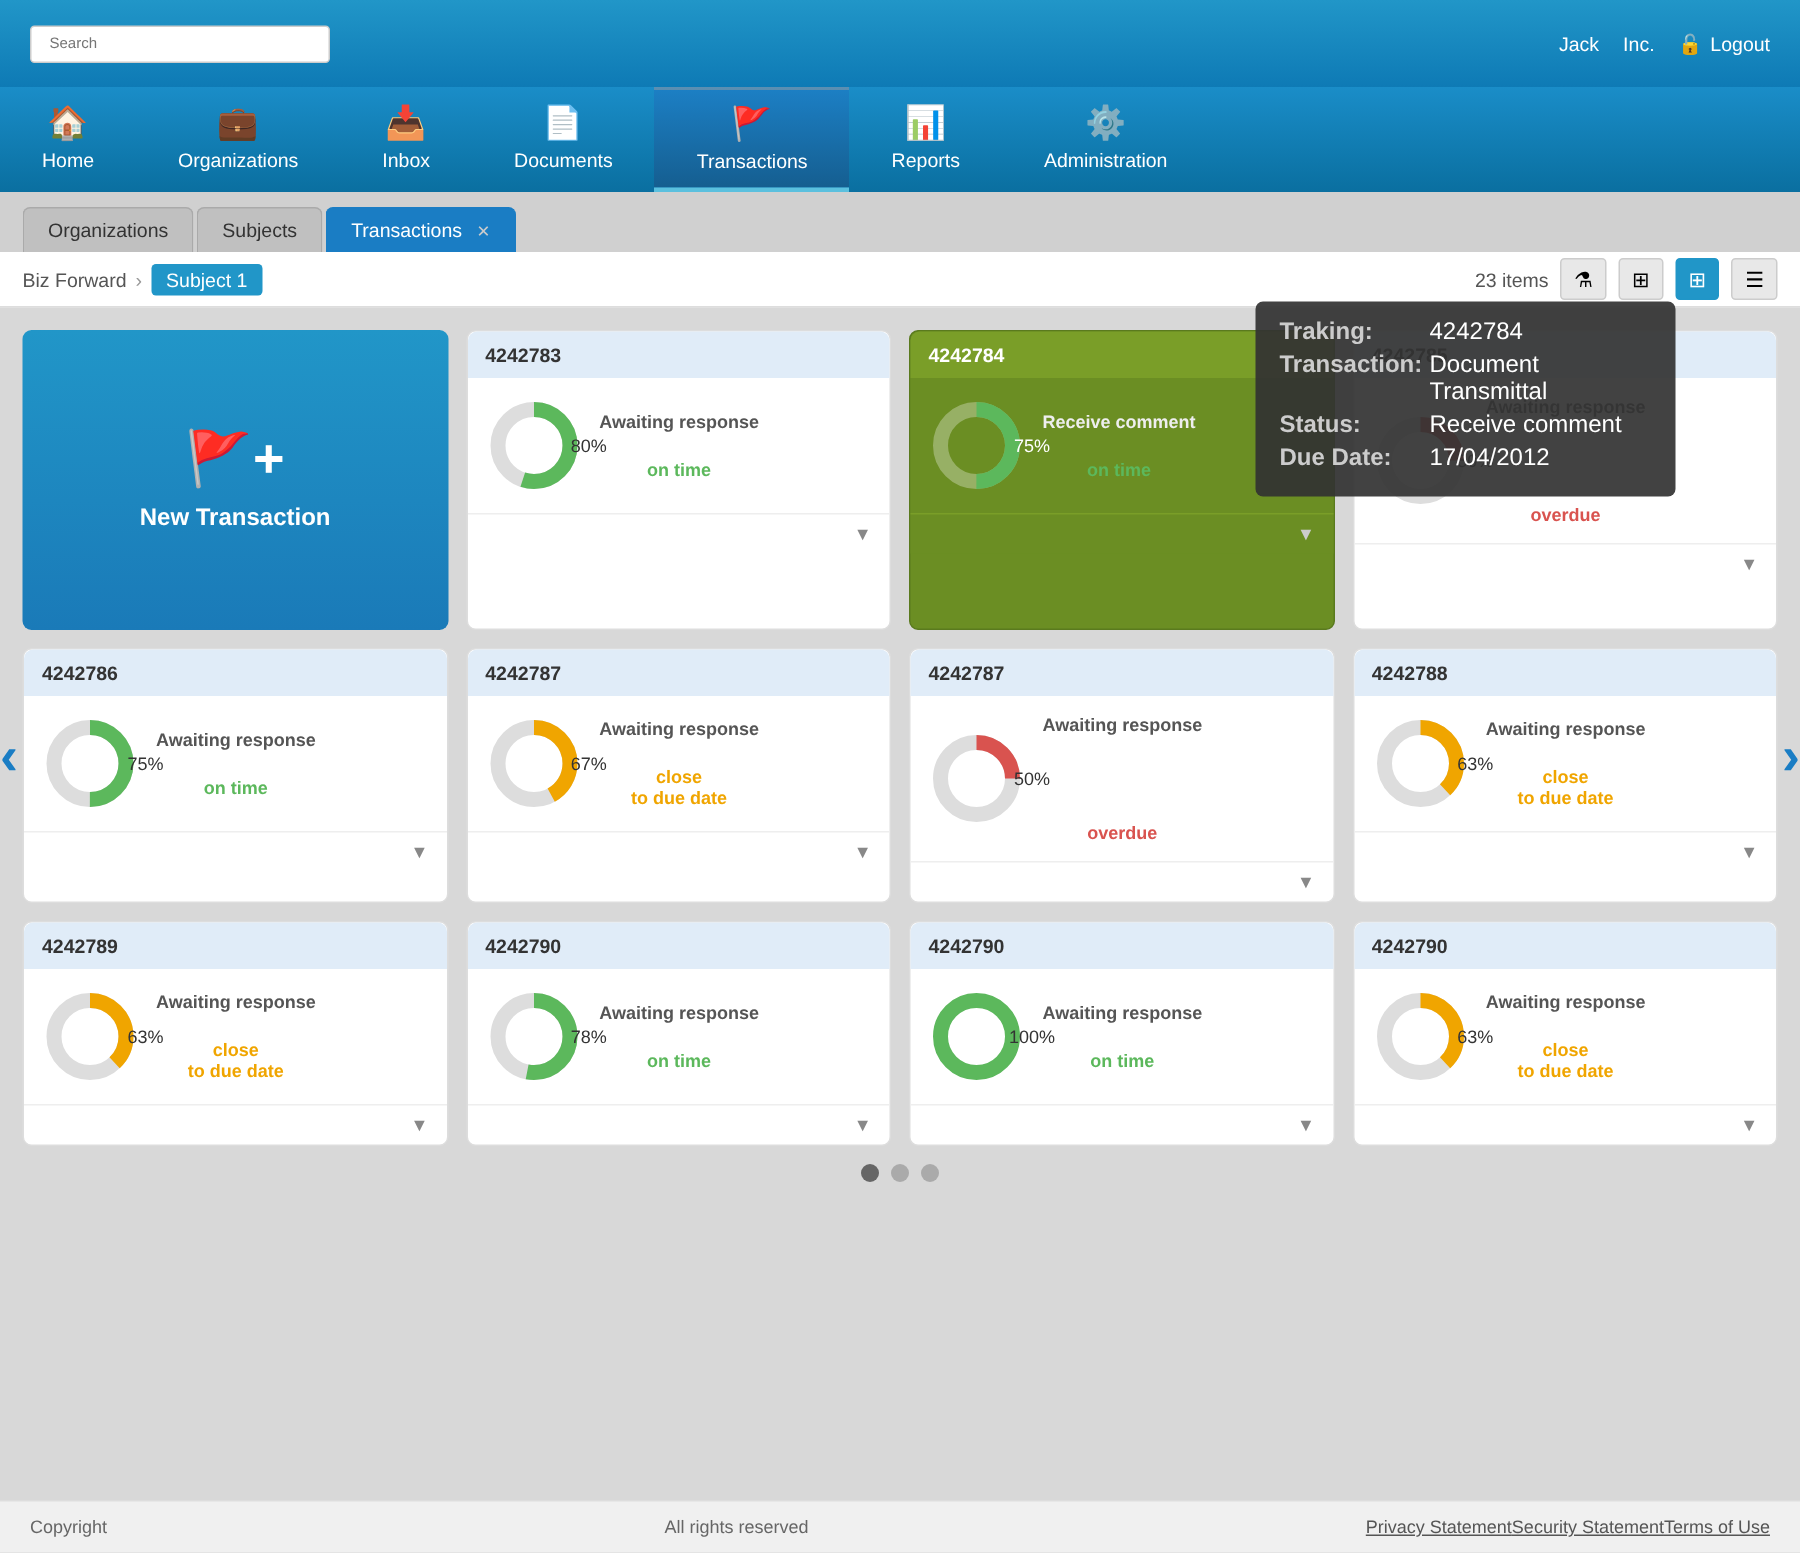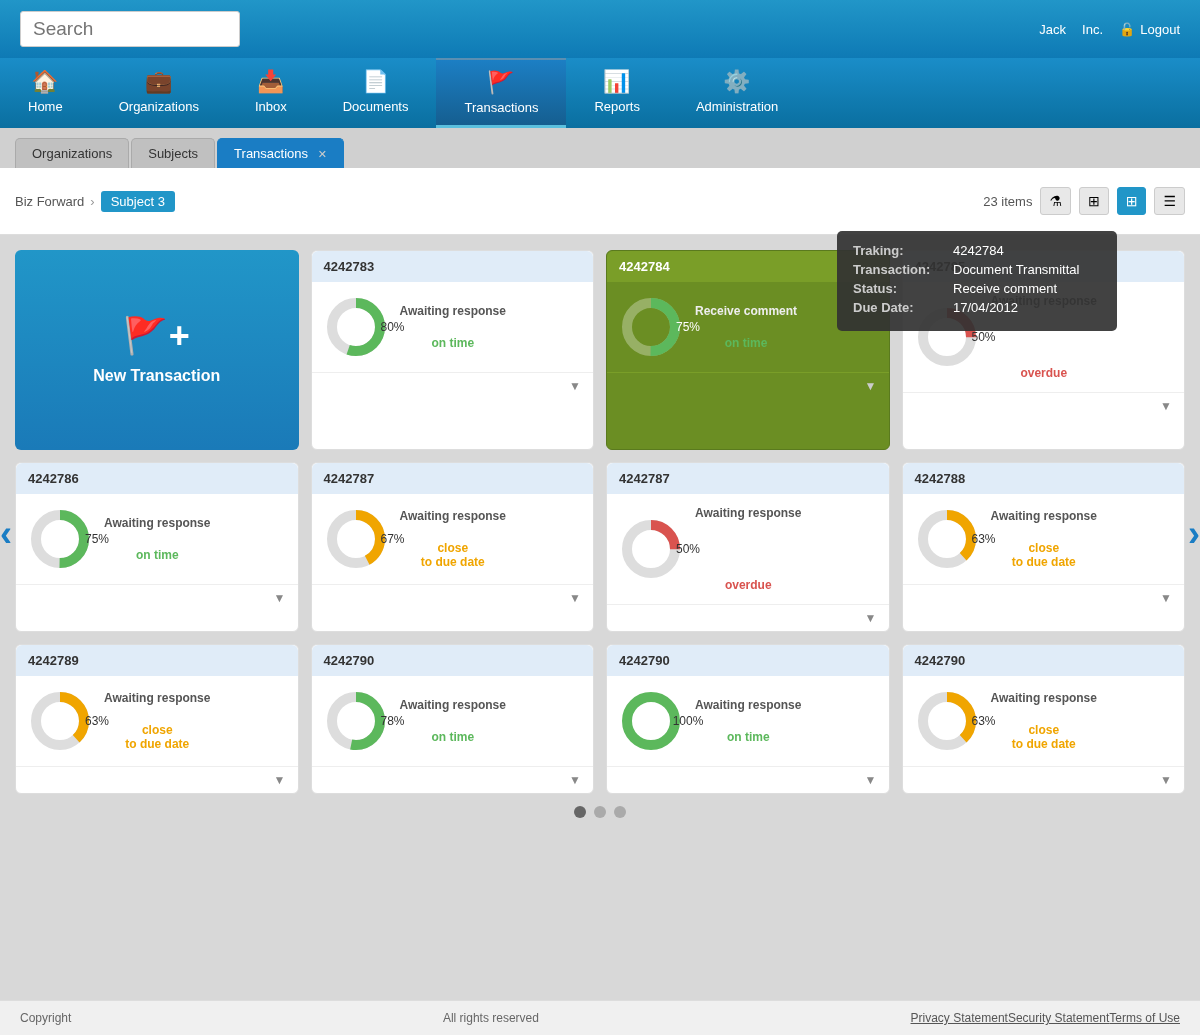--- a/index.html
+++ b/index.html
@@ -11,22 +11,22 @@
       padding: 8px 20px;
       display: flex;
       align-items: center;
       justify-content: space-between;
       height: 58px;
     }
     .search-input {
       padding: 6px 12px;
       border: 1px solid #ccc;
       border-radius: 3px;
-      width: 220px;
-      font-size: 19px;
+      width: 200px;
+      font-size: 10px;
       background: white;
     }
     .top-right {
       display: flex;
       align-items: center;
       gap: 16px;
       color: white;
       font-size: 13px;
       justify-content: space-between;
     }
@@ -94,21 +94,21 @@
     .tab .close-x {
       margin-left: 6px;
       color: #ccc;
       font-size: 11px;
     }
 
     
     .content-header {
       background: white;
       border-bottom: 1px solid #ddd;
-      padding: 19px 15px;
+      padding: 4px 15px;
       display: flex;
       align-items: center;
       justify-content: space-between;
     }
     .breadcrumb {
       display: flex;
       align-items: center;
       gap: 6px;
       font-size: 13px;
       color: #555;
@@ -256,21 +256,21 @@
 
     
     .tooltip-box {
       position: absolute;
       top: 170px;
       left: 490px;
       background: rgba(50,50,50,0.92);
       color: white;
       border-radius: 5px;
       padding: 12px 16px;
-      font-size: 13px;
+      font-size: 16px;
       z-index: 100;
       width: 280px;
     }
     .tooltip-row {
       display: grid;
       grid-template-columns: 100px 1fr;
       margin-bottom: 4px;
     }
     .tooltip-label { color: #ccc; font-weight: bold; }
     .tooltip-value { color: white; }
@@ -380,21 +380,21 @@
   <div class="tab active">
     <span>Transactions</span>
     <span class="close-x">✕</span>
   </div>
 </div>
 
 <div class="content-header">
   <div class="breadcrumb">
     <span>Biz Forward</span>
     <span class="chevron">›</span>
-    <span class="current">Subject 3</span>
+    <span class="current">Subject 1</span>
   </div>
   <div class="toolbar-right">
     <span class="items-count">23 items</span>
     <button class="toolbar-btn">⚗</button>
     <button class="toolbar-btn">⊞</button>
     <button class="toolbar-btn active">⊞</button>
     <button class="toolbar-btn">☰</button>
   </div>
 </div>
 

